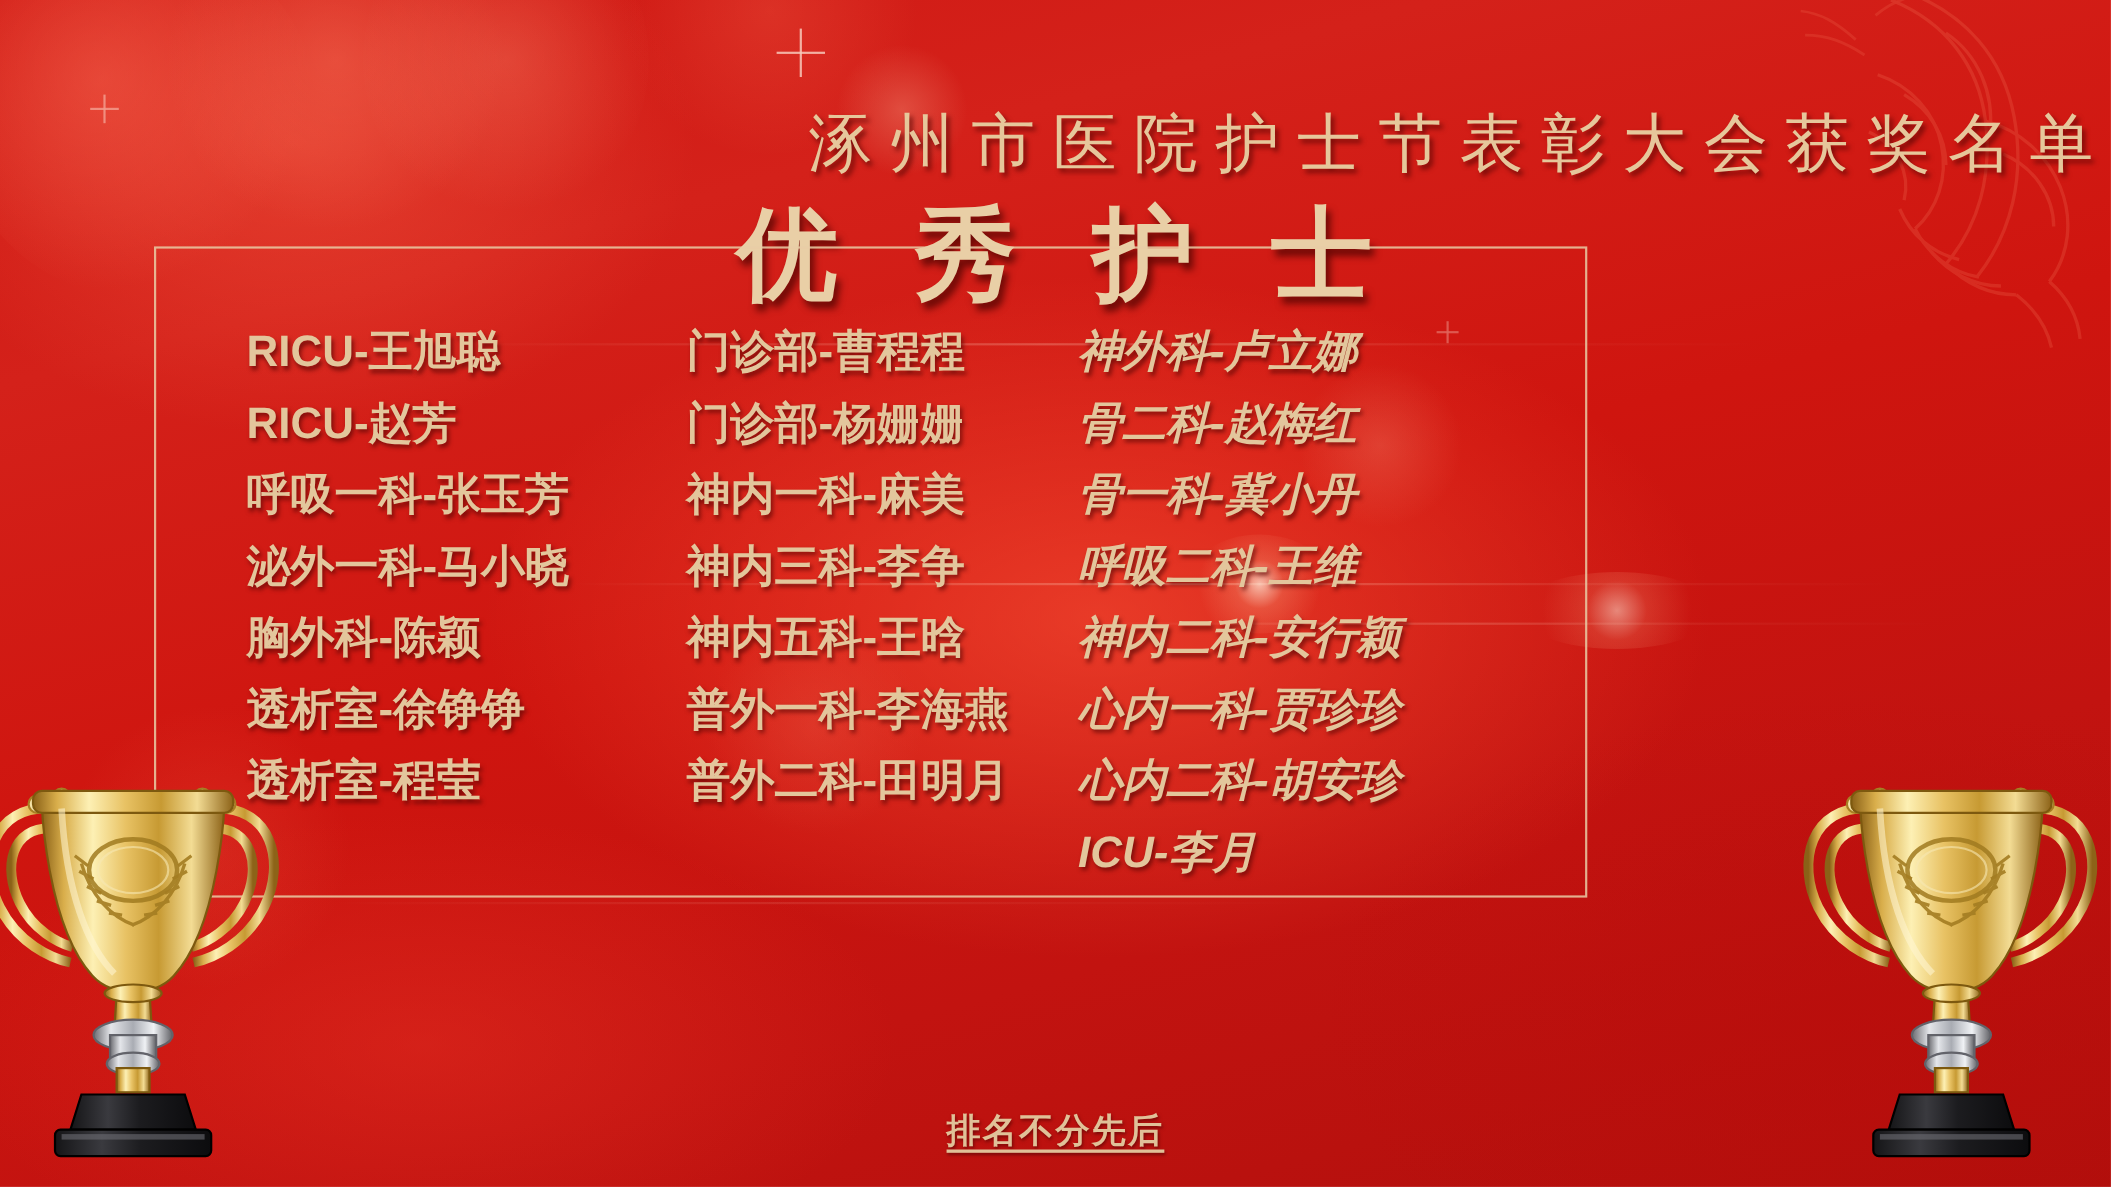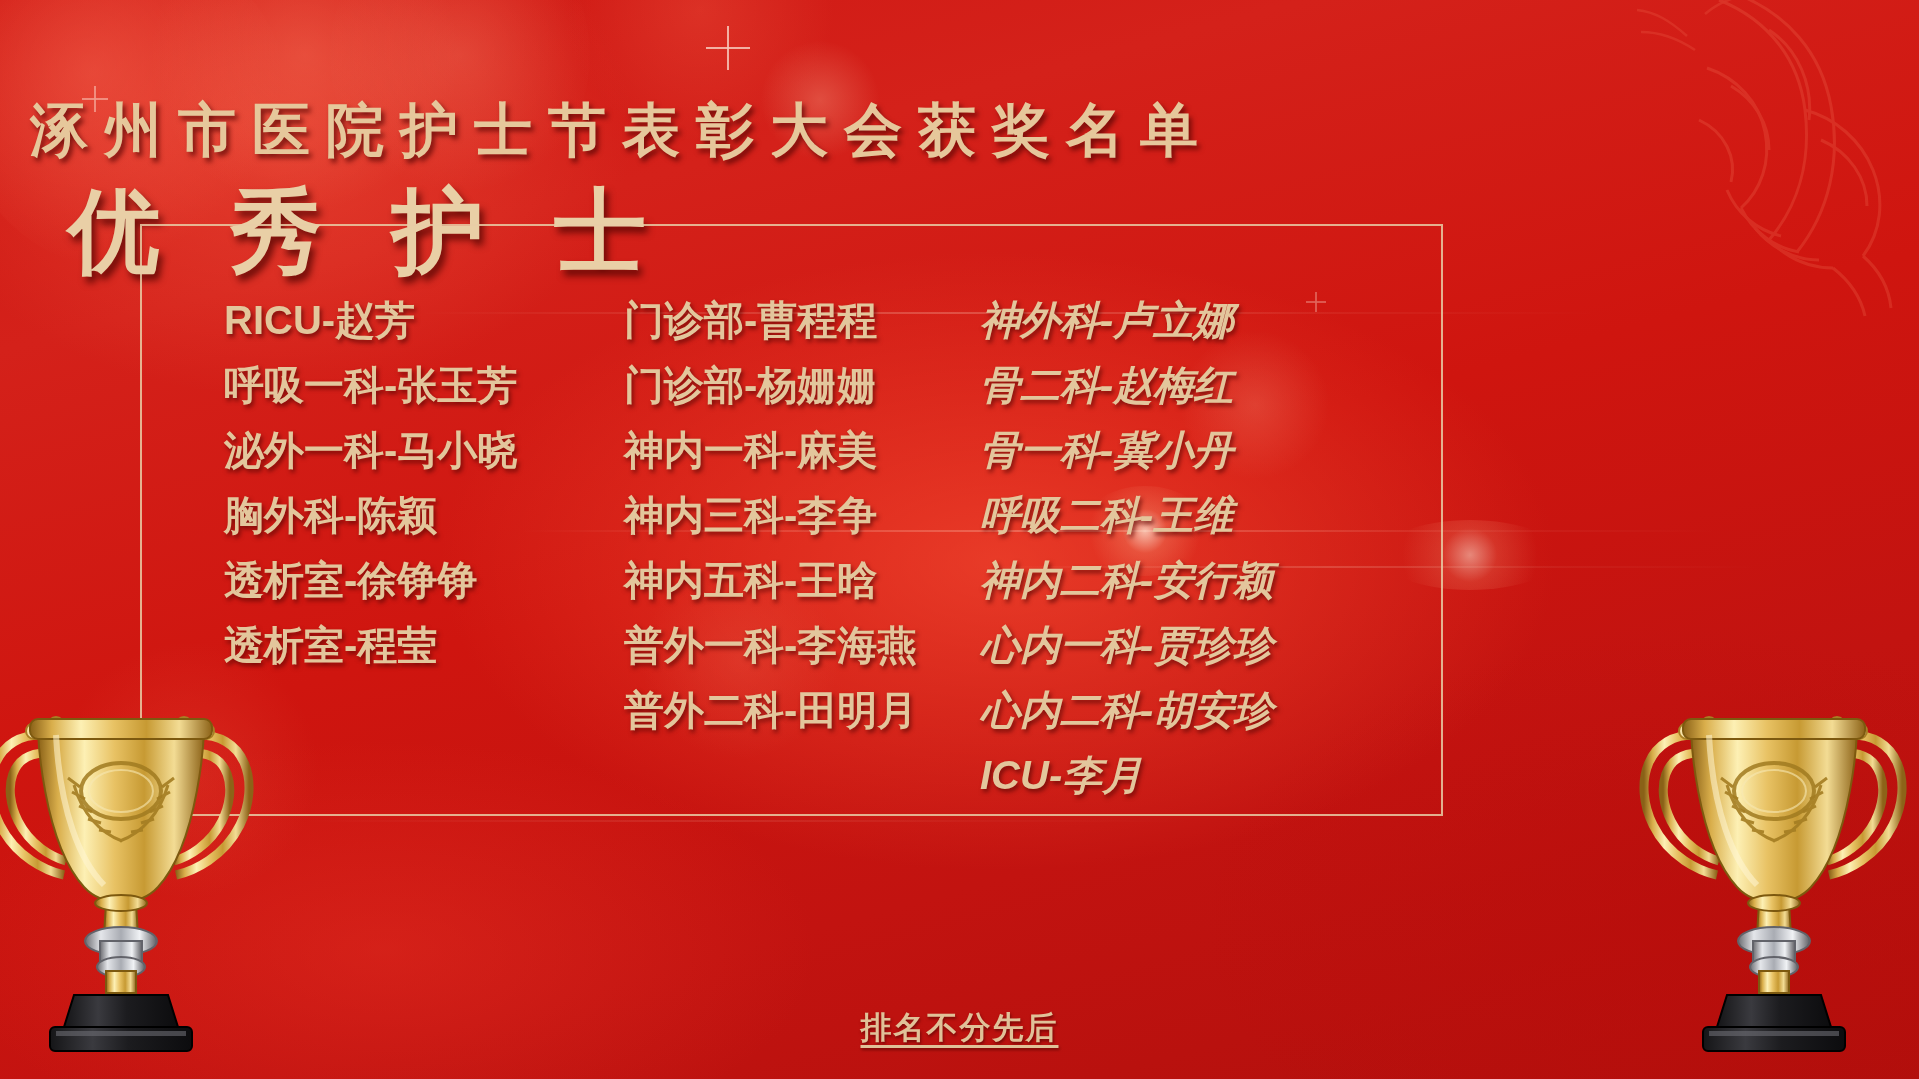--- a/index.html
+++ b/index.html
@@ -54,32 +54,32 @@
 
   
   .phoenix {
     position: absolute; right: 20px; top: -10px; width: 430px; height: 330px;
     opacity: .30; pointer-events: none;
   }
 
   
   .title {
     position: absolute; left: 0; right: 0; top: 92px;
-    text-align: left;
+    text-align: right;
     font-size: 58px;
     letter-spacing: 16px;
-    font-weight: 700;
+    font-weight: 400;
     color: #e6c79b;
     text-shadow: 3px 4px 5px rgba(90,6,4,0.75);
     white-space: nowrap;
-    padding-left: 30px;
+    padding-left: 8px;
   }
   .subtitle {
     position: absolute; left: 0; right: 0; top: 170px;
-    text-align: left;
+    text-align: center;
     font-size: 92px;
     font-weight: 800;
     letter-spacing: 70px;
     color: #e9cfa6;
     text-shadow: 4px 6px 7px rgba(85,5,3,0.8);
     white-space: nowrap;
     padding-left: 68px;
   }
 
   
@@ -179,20 +179,21 @@
   </svg>
 
   <div class="title">涿州市医院护士节表彰大会获奖名单</div>
   <div class="subtitle">优秀护士</div>
 
   <div class="frame"></div>
 
   <div class="list">
 
     <div class="col col-1">
+      <div class="entry">RICU-王旭聪</div>
       <div class="entry">RICU-赵芳</div>
       <div class="entry">呼吸一科-张玉芳</div>
       <div class="entry">泌外一科-马小晓</div>
       <div class="entry">胸外科-陈颖</div>
       <div class="entry">透析室-徐铮铮</div>
       <div class="entry">透析室-程莹</div>
     </div>
 
     <div class="col col-2">
       <div class="entry">门诊部-曹程程</div>

